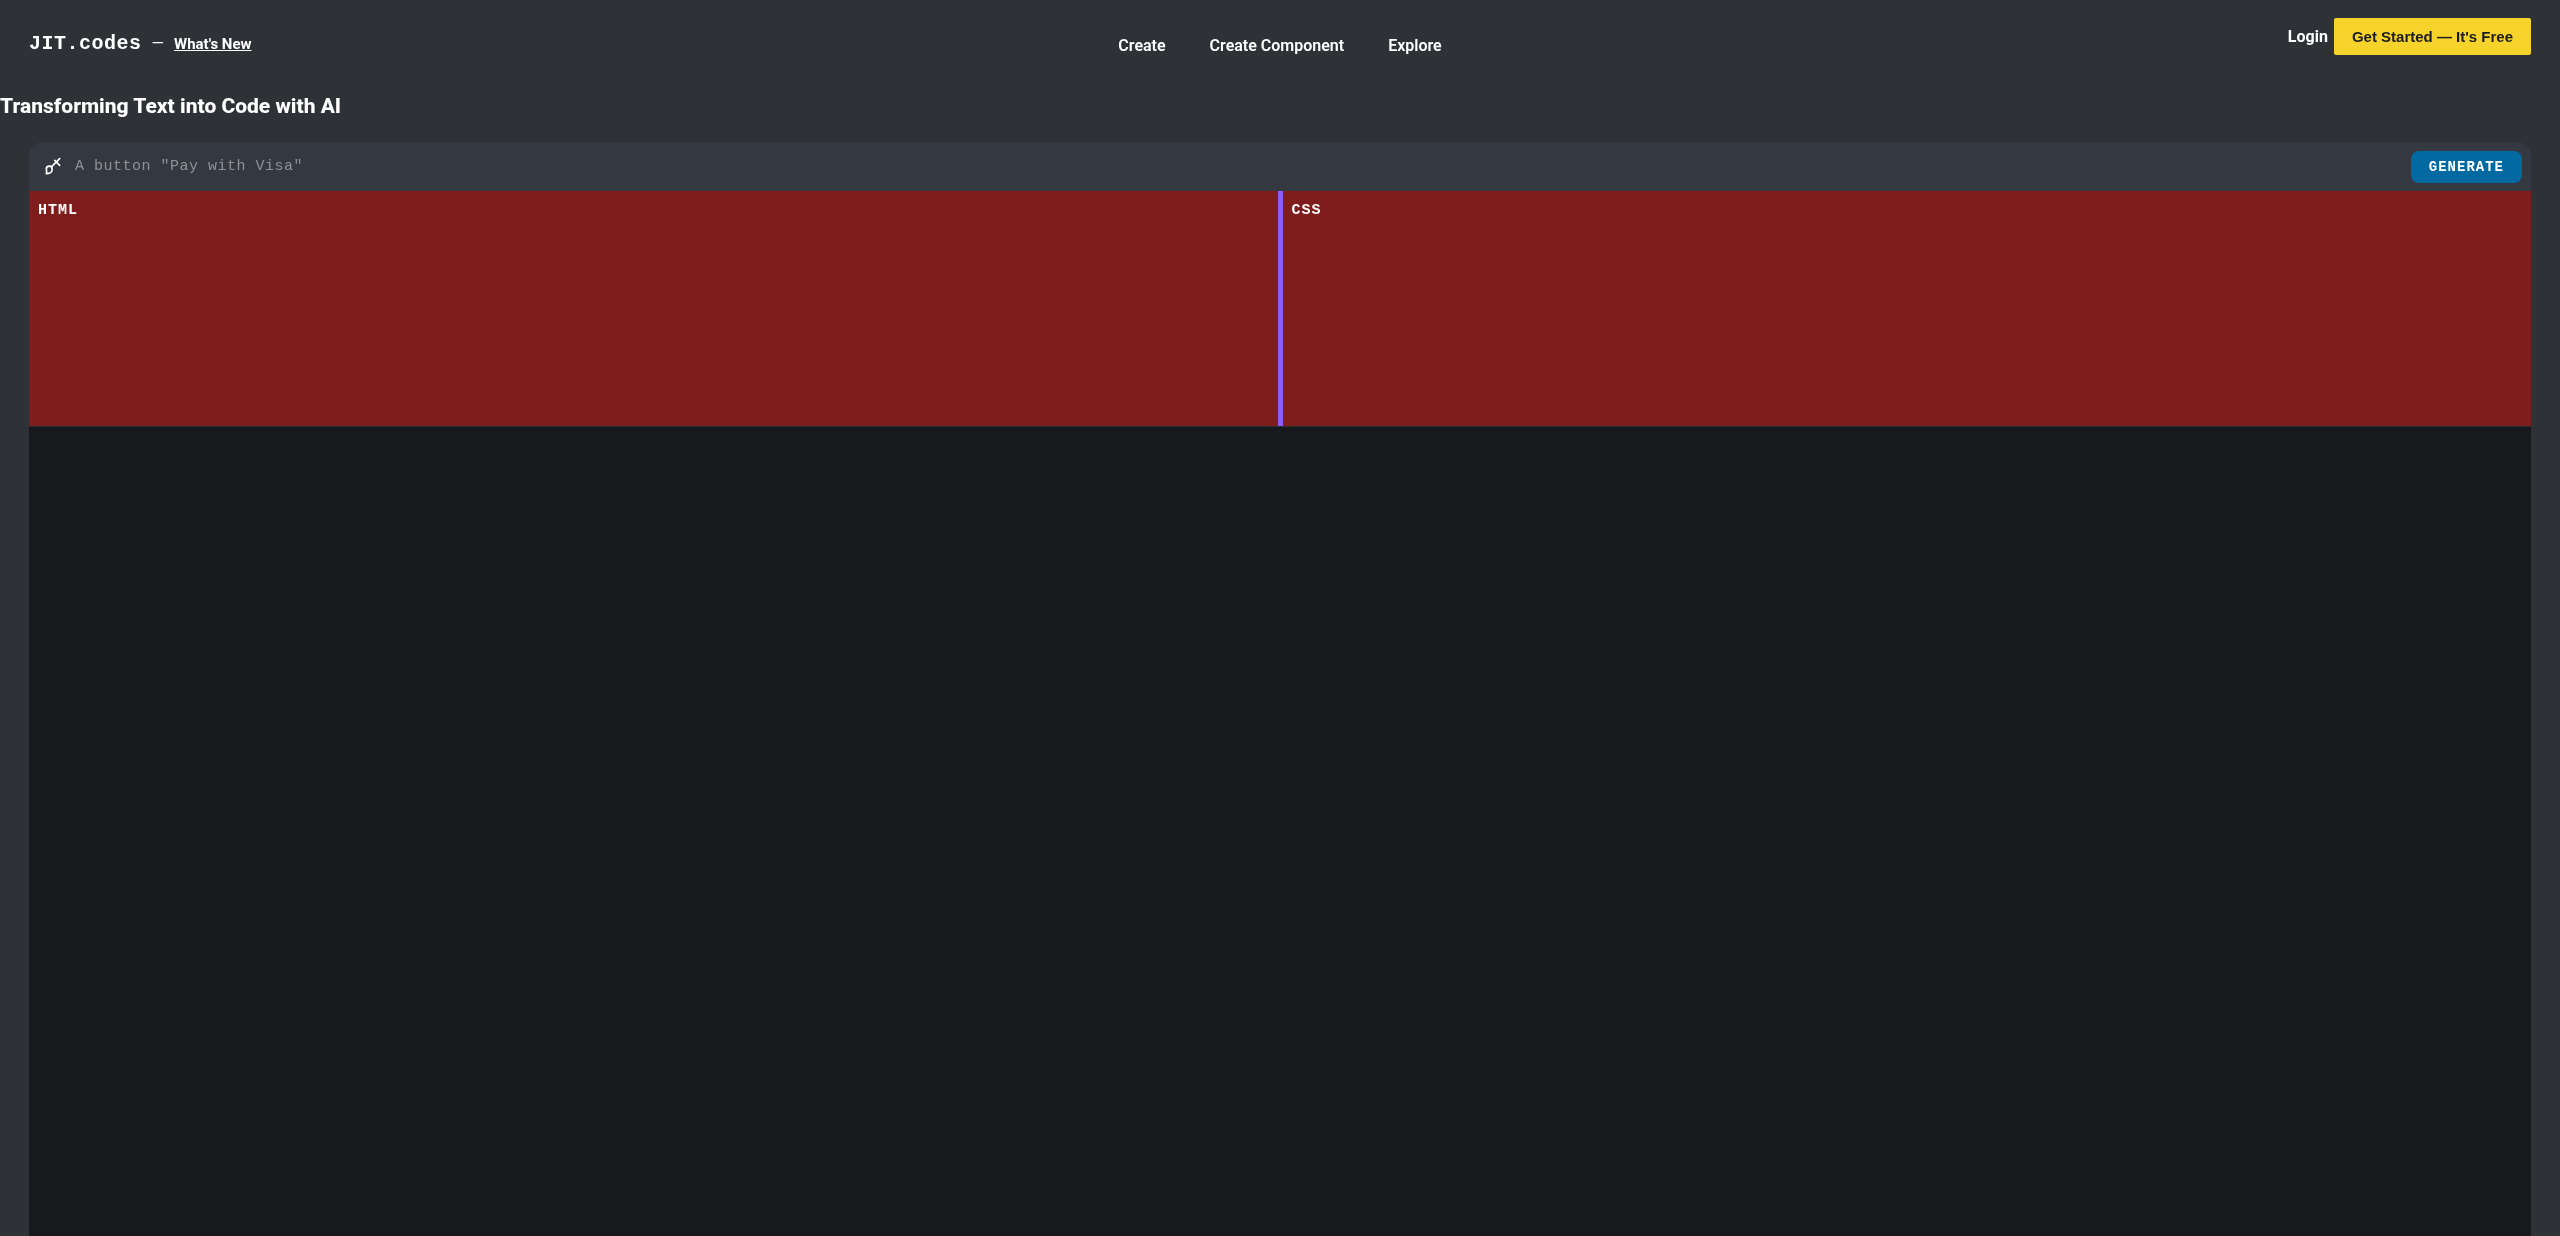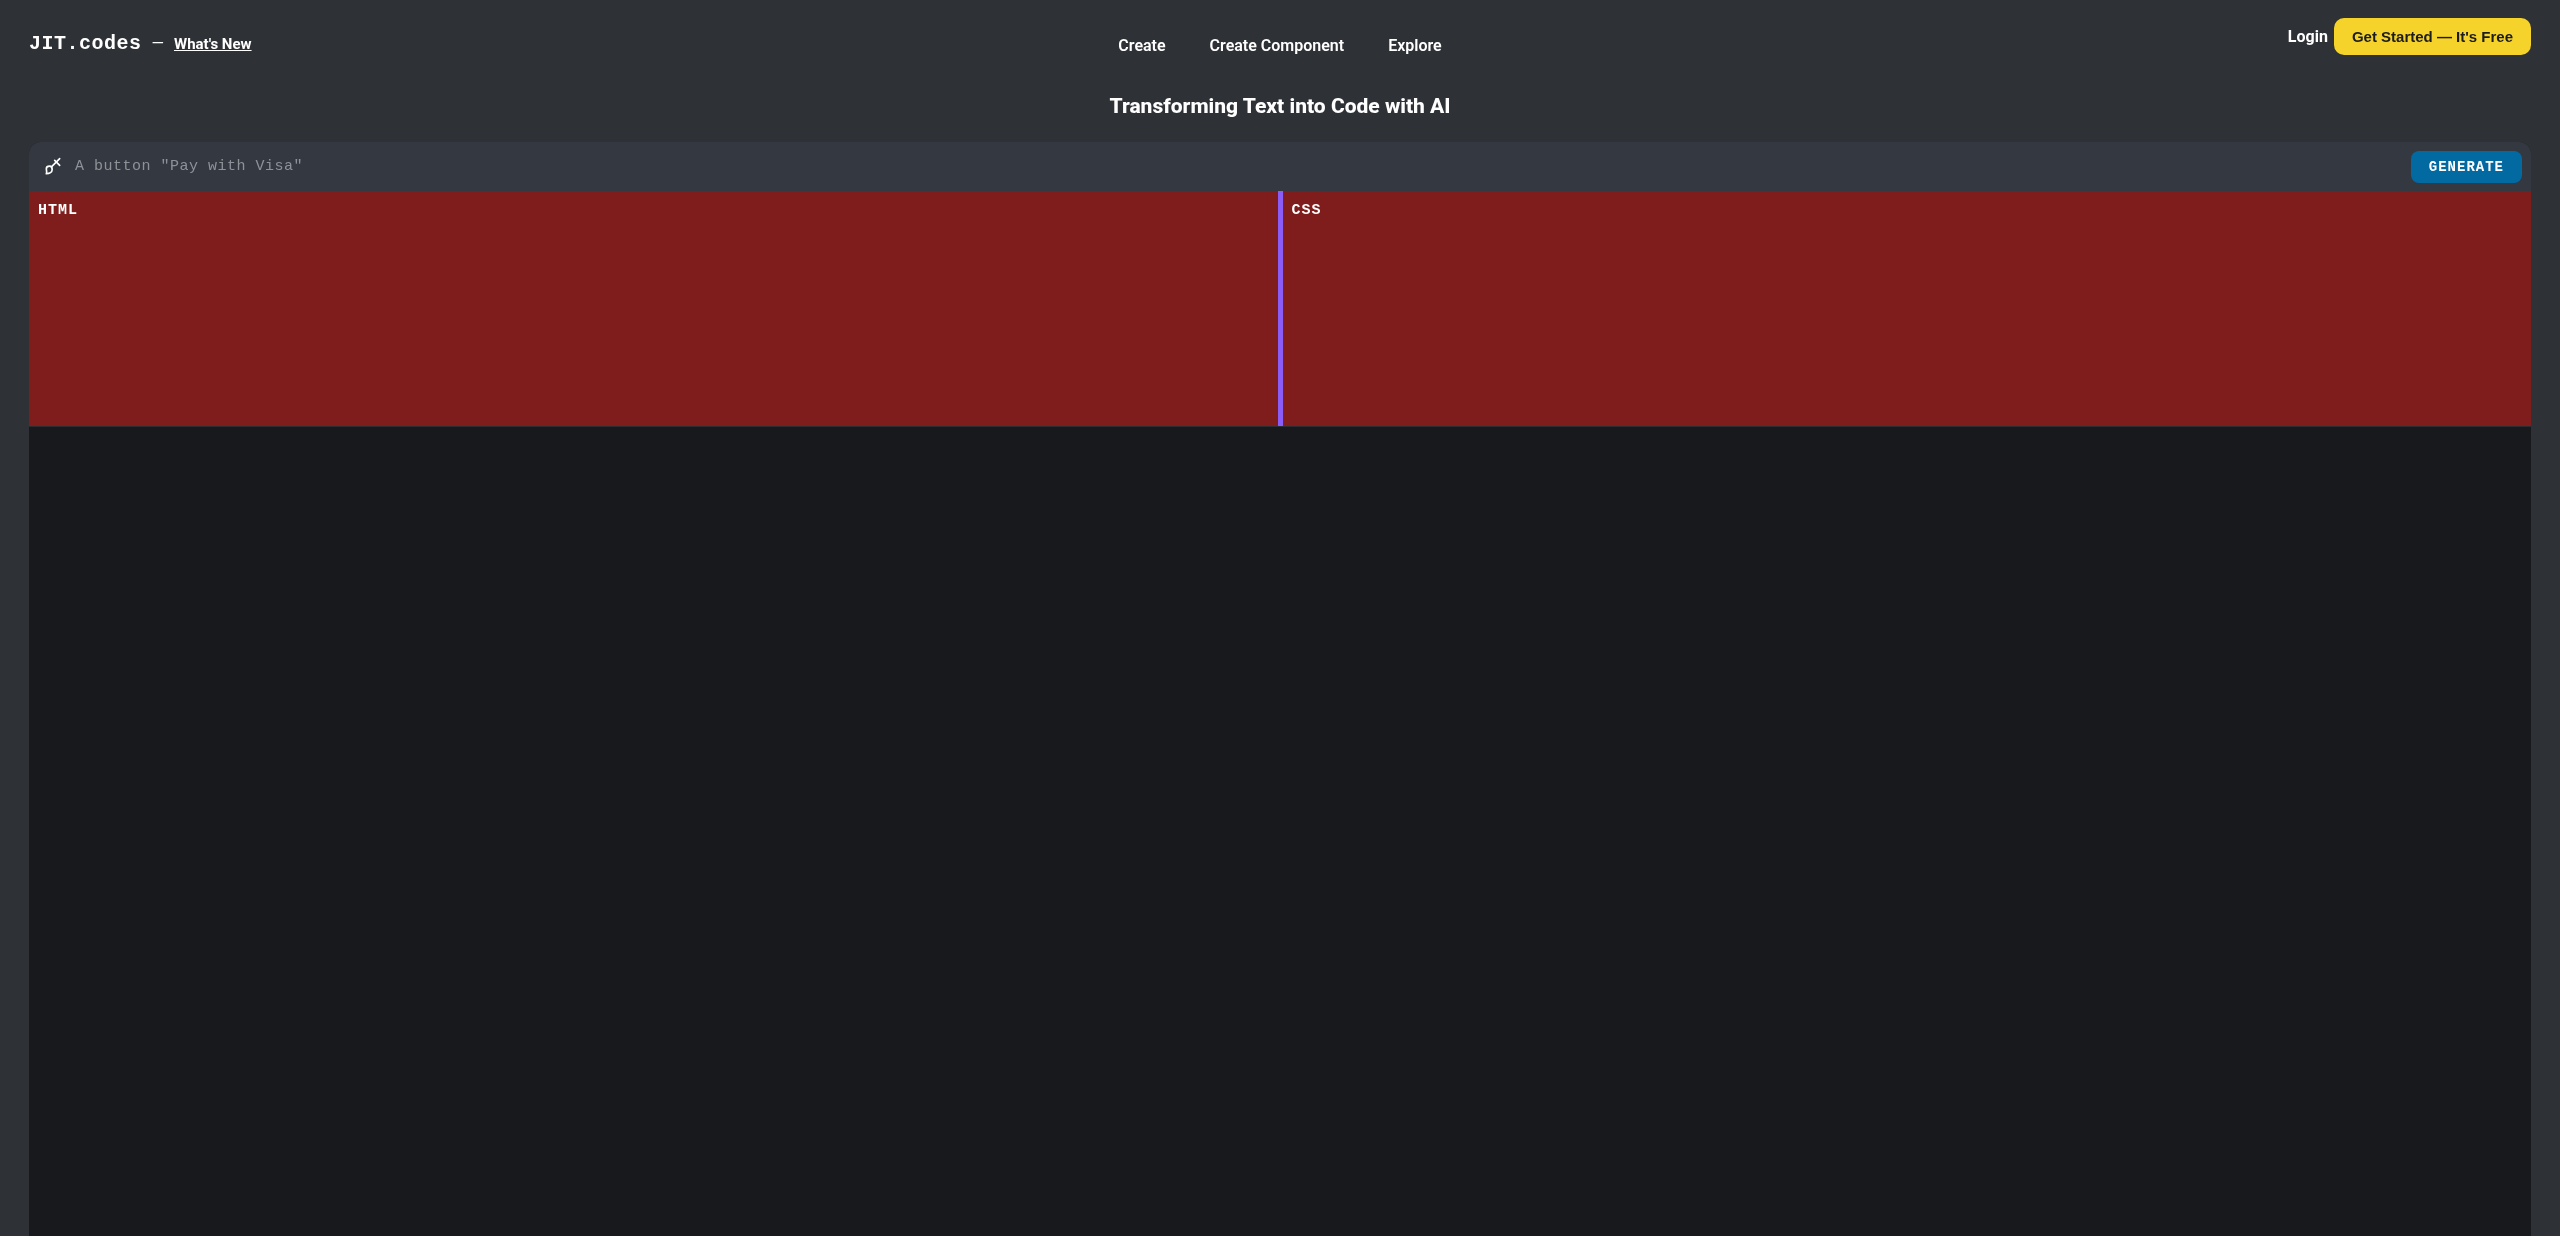--- a/index.html
+++ b/index.html
@@ -78,27 +78,26 @@
       font-weight: 700;
       color: #ffffff;
       cursor: pointer;
     }
     .get-started-btn {
       background: #f6d32a;
       color: #1a1c1f;
       font-size: 15px;
       font-weight: 700;
       padding: 10px 18px;
-      border-radius: 10px;
+      border-radius: 2px;
       border: none;
       cursor: pointer;
     }
     
     .hero-title {
-      text-align: center;
       font-size: 21px;
       font-weight: 800;
       color: #ffffff;
       padding: 22px 0 24px 0;
     }
     
     .workspace {
       flex: 1;
       margin: 0 29px;
       background: #1f2227;

